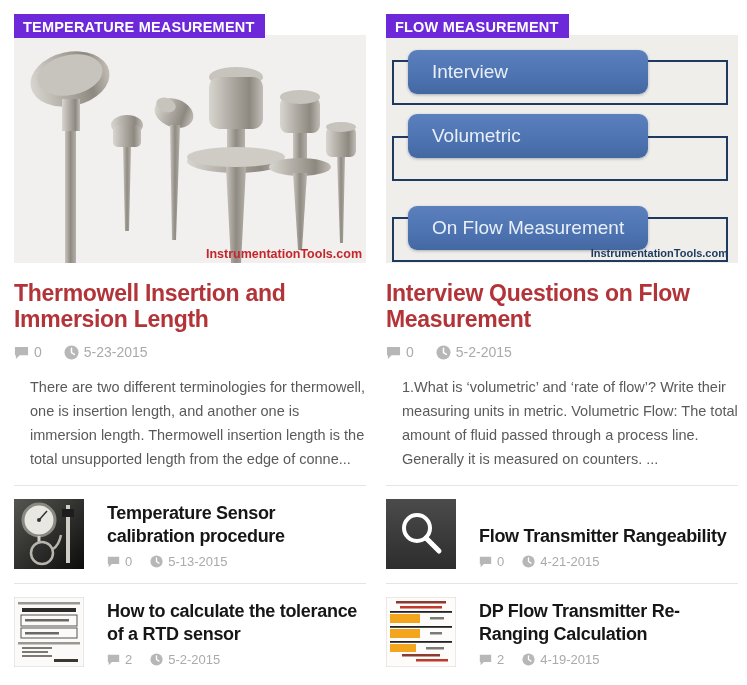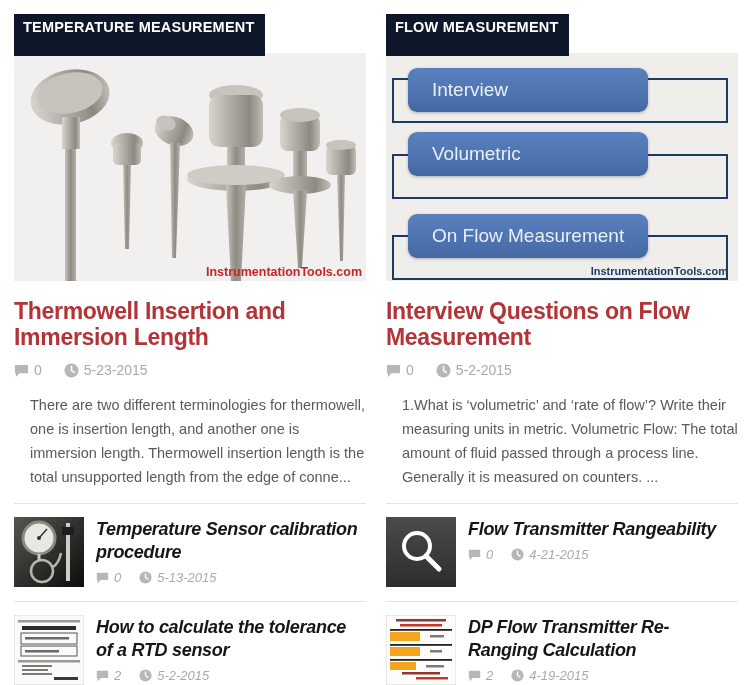--- a/index.html
+++ b/index.html
@@ -8,24 +8,24 @@
   .page {
     width:747px; height:685px; background:#fff;
     padding:14px 9px 0 14px;
     display:flex; gap:20px; overflow:hidden;
   }
   .col { width:352px; flex:0 0 352px; position:relative; }
 
   
   .badge {
     display:inline-block; position:relative; z-index:2;
-    background:#0f172a; color:#ffffff;
+    background:#6d28d9; color:#ffffff;
     font-weight:bold; font-size:14.5px; line-height:17px;
     letter-spacing:0.2px; text-transform:uppercase;
-    padding:5px 10px 20px 9px; cursor:pointer;
+    padding:5px 10px 2px 9px; cursor:pointer;
   }
 
   
   .feature {
     position:relative; margin-top:-3px;
     width:352px; height:228px; overflow:hidden; display:block; cursor:pointer;
   }
   .feature svg { display:block; }
 
   .flow-img { width:352px; height:228px; background:#efeeeb; position:relative; }
@@ -57,21 +57,21 @@
           color:#aaaaaa; font-size:14px; }
   .meta-group { display:flex; align-items:center; gap:5px; }
   .meta-icon { width:15px; height:15px; display:inline-block; }
 
   
   .excerpt { margin:15px 0 0 16px; font-size:14.5px; line-height:24px; color:#5a5a5a; }
 
   .divider { border:none; border-top:1px solid #e4e4e4; margin:14px 0 13px 0; }
 
   
-  .small-item { display:flex; gap:12px; align-items:flex-start; cursor:pointer;font-style:italic; }
+  .small-item { display:flex; gap:23px; align-items:flex-end; cursor:pointer; }
   .thumb { width:70px; height:70px; flex:0 0 70px; display:block; }
   .si-body { padding-top:1px; }
   .si-title { margin:0; font-weight:bold; font-size:18px; line-height:23px;
               letter-spacing:-0.3px; color:#161616; cursor:pointer; }
   .si-meta { margin-top:6px; display:flex; align-items:center; gap:18px;
              color:#aaaaaa; font-size:13px; }
   .si-meta .meta-icon { width:13px; height:13px; }
 </style>
 </head>
 <body>
@@ -244,21 +244,21 @@
     <span class="badge">FLOW MEASUREMENT</span>
 
     
     <a class="feature">
       <div class="flow-img">
         <div class="flow-outline" style="top:25px"></div>
         <div class="flow-outline" style="top:101px"></div>
         <div class="flow-outline" style="top:182px"></div>
         <div class="flow-btn" style="top:15px">Interview</div>
         <div class="flow-btn" style="top:79px">Volumetric</div>
-        <div class="flow-btn" style="top:161px">On Flow Measurement</div>
+        <div class="flow-btn" style="top:171px">On Flow Measurement</div>
         <div class="flow-mark">InstrumentationTools.com</div>
       </div>
     </a>
 
     <h2 class="post-title">Interview Questions on Flow Measurement</h2>
 
     <div class="meta">
       <span class="meta-group">
         <svg class="meta-icon" viewBox="0 0 16 16">
           <path d="M1 2h14v9H6l-4 4v-4H1z" fill="#b7b7b7"></path>

